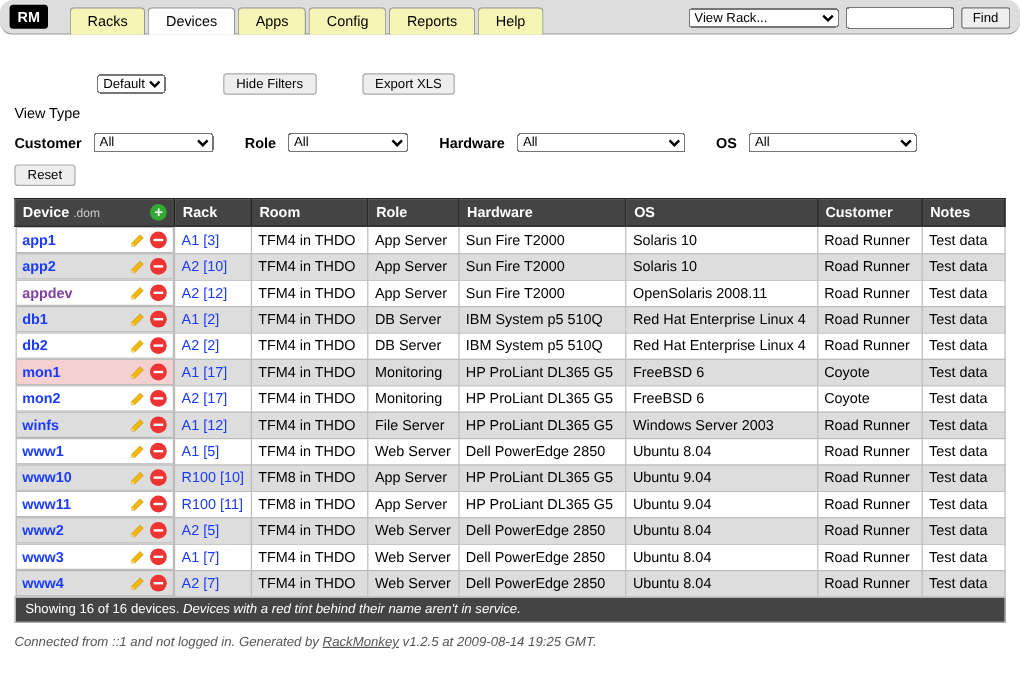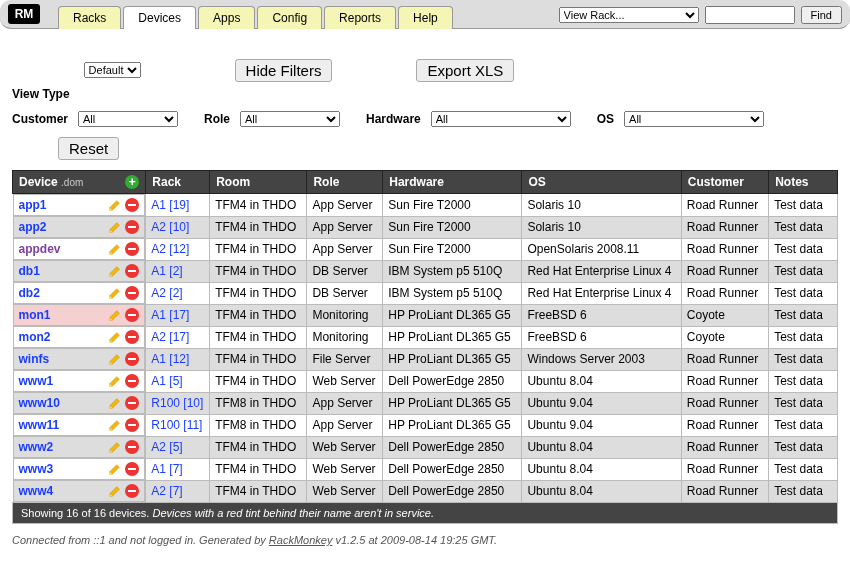--- a/index.html
+++ b/index.html
@@ -3,27 +3,27 @@
 <meta charset="utf-8">
 <style>
   * { box-sizing: border-box; }
   body { margin:0; padding:0; font-family: "Lucida Grande", Arial, sans-serif; font-size:12px; color:#000; background:#fff; width:850px; }
   .navbar { background:#ddd; border-bottom:1px solid #999; padding:4px 8px 0 8px; display:flex; align-items:flex-end; gap:8px;border-radius:11px; }
   .logo { width:32px; height:20px; background:#000; color:#fff; font-weight:bold; font-size:12px; display:flex; align-items:center; justify-content:center; border-radius:3px; margin-right:10px; margin-bottom:4px;}
   .tabs { display:flex; gap:2px; }
   .tab { background:#f5f5b5; border:1px solid #999; border-bottom:none; padding:4px 14px; border-radius:4px 4px 0 0; cursor:pointer; font-size:12px; position:relative; top:1px;}
   .tab.active { background:#fff; font-weight:normal; }
   .nav-right { margin-left:auto; display:flex; gap:6px; align-items:center; margin-bottom:4px;}
-  select.nav-select { font-size:11px; width:140px; }
+  select.nav-select { font-size:11px; width:125px; }
   input.nav-input { font-size:11px; width:90px; height:18px; }
   button.nav-btn { font-size:11px; padding:1px 8px; }
   .controls { padding:10px 12px 6px 12px; display:flex; align-items:center; gap:14px; flex-wrap:wrap;}
-  .controls label { font-weight:bold;margin-top:48px; }
+  .controls label { font-weight:normal;margin-top:48px; }
   select.small { font-size:11px; }
-  button.small { font-size:15px; padding:2px 10px; border:1px solid #aaa; background:#eee; border-radius:3px; cursor:pointer;margin-left:46px;}
+  button.small { font-size:11px; padding:2px 10px; border:1px solid #aaa; background:#eee; border-radius:3px; cursor:pointer;}
   .filters { padding:4px 12px 10px 12px; display:flex; align-items:center; gap:10px; flex-wrap:wrap;}
   .filters .flabel { font-weight:bold; }
   .filters select { width:100px; font-size:11px;}
   .filters select.wide { width:140px; }
   .table-wrap { padding:0 12px; }
   table { border-collapse:collapse; width:100%; }
   th { background:#444; color:#fff; text-align:left; padding:4px 6px; border:1px solid #222; font-weight:bold; font-size:12px; white-space:nowrap;}
   th .sub { font-weight:normal; font-size:10px; color:#ccc; }
   .add-icon { display:inline-flex; width:14px; height:14px; border-radius:50%; background:#3a3; color:#fff; align-items:center; justify-content:center; font-weight:bold; font-size:12px; float:right; cursor:pointer;}
   td { border:1px solid #bbb; padding:3px 5px; font-size:12px; white-space:nowrap; vertical-align:middle;}
@@ -126,21 +126,21 @@
           <td class="device-cell">
             <a href="#">app1</a>
             <span class="icons">
               <span class="pencil"><svg viewBox="0 0 16 16">
                   <path d="M2 11 L10 3 L13 6 L5 14 L2 14 Z" fill="#f5b800" stroke="#b58000" stroke-width="0.5"></path>
                   <path d="M2 14 L2 11 L5 14 Z" fill="#ffe080"></path>
                 </svg></span>
               <span class="minus"></span>
             </span>
           </td>
-          <td><a class="normal" href="#">A1 [19]</a></td>
+          <td><a class="normal" href="#">A1 [3]</a></td>
           <td>TFM4 in THDO</td>
           <td>App Server</td>
           <td>Sun Fire T2000</td>
           <td>Solaris 10</td>
           <td>Road Runner</td>
           <td>Test data</td>
         </tr>
         <tr class="even">
           <td class="device-cell">
             <a href="#">app2</a>

